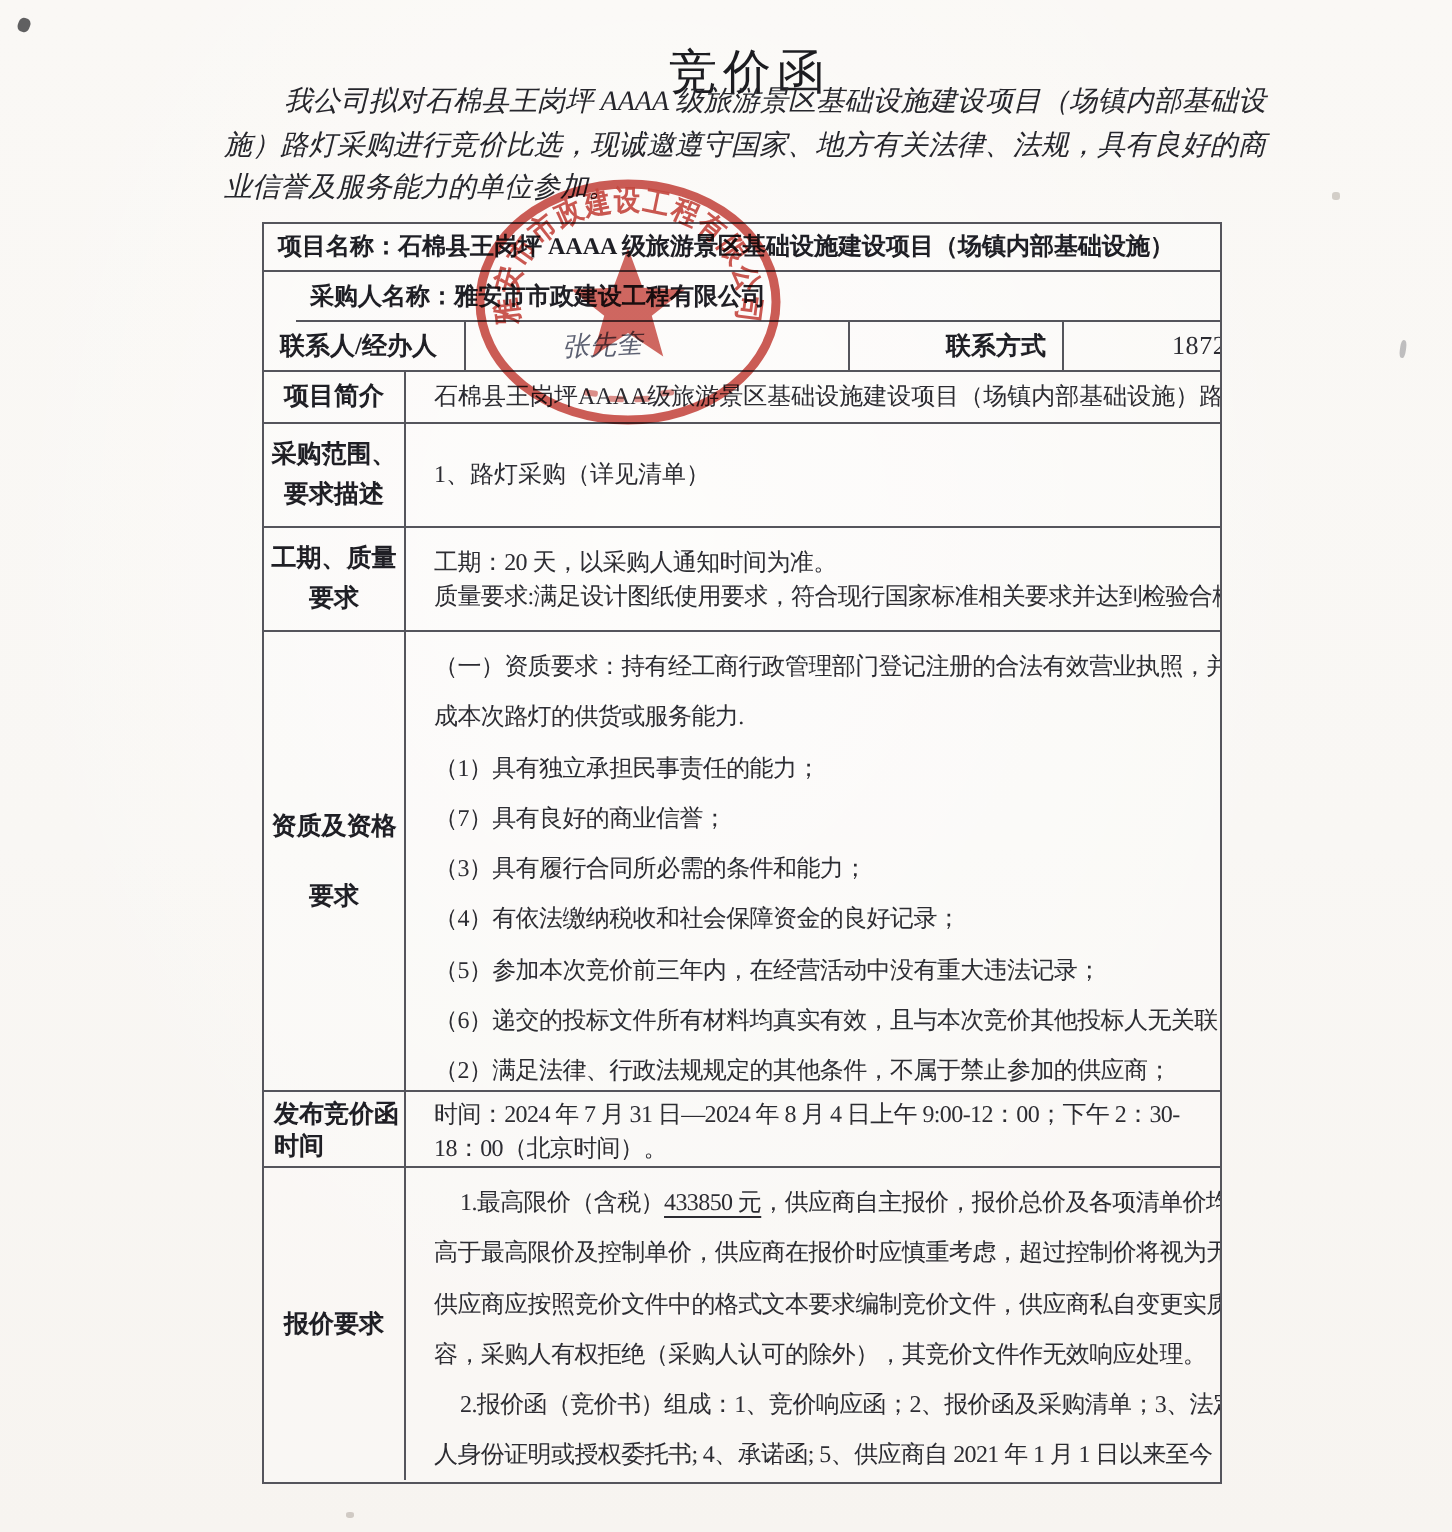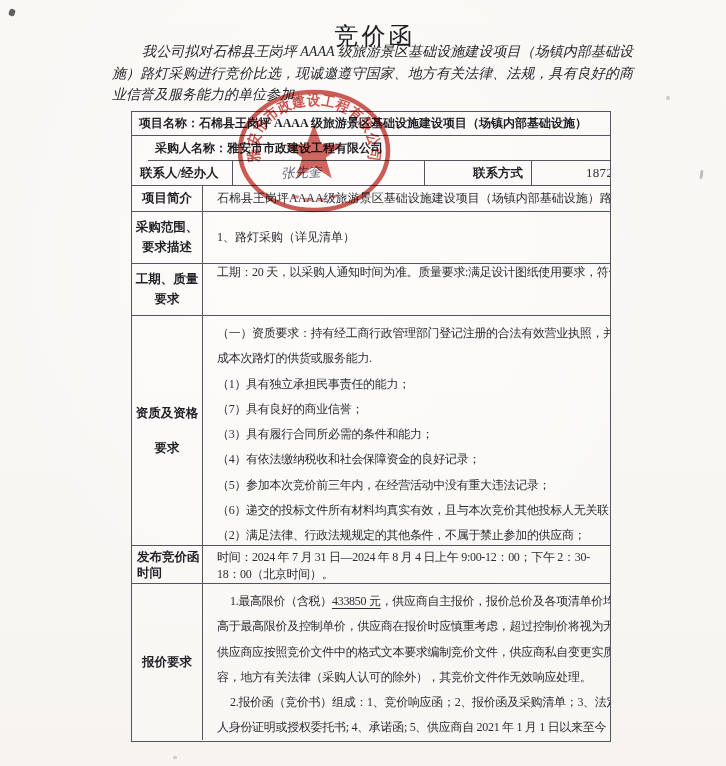--- a/index.html
+++ b/index.html
@@ -49,21 +49,21 @@
   .label-cell{
     width:71px;display:flex;flex-direction:column;align-items:center;
     font-weight:bold;color:#1f1f25;font-size:12.5px;
   }
   .label-cell.single{justify-content:center;}
   .label-cell.spread{justify-content:space-evenly;padding:4px 0;}
   .label-cell.mid{justify-content:center;gap:18px;}
   .label-cell.tight{align-items:flex-start;justify-content:center;padding-left:5px;line-height:16px;}
   .content-cell{flex:1;padding-left:14px;}
   .content-cell.vcenter{display:flex;align-items:center;white-space:nowrap;}
-  .content-cell.lines{display:flex;flex-direction:row;justify-content:space-between;}
+  .content-cell.lines{display:flex;flex-direction:column;justify-content:center;}
   .content-cell .cline{white-space:nowrap;letter-spacing:-0.3px;}
   .r7 .content-cell{padding-top:5px;}
   .r7 .cline{line-height:25.3px;}
   .r9 .content-cell{padding-top:5px;}
   .r9 .cline{line-height:25.3px;}
   .para-indent{padding-left:13px;}
   .u{text-decoration:underline;text-underline-offset:3px;}
   
   .c-contact-label{width:101px;display:flex;align-items:center;padding-left:8px;font-weight:bold;color:#1f1f25;font-size:12.5px;}
   .c-contact-name{width:152px;display:flex;align-items:center;padding-left:8px;}
@@ -165,21 +165,21 @@
     </div>
 
     <div class="tr r9">
       <div class="cell bordered label-cell single">报价要求</div>
       <div class="cell content-cell">
         <div class="cline para-indent">
           <span>1.最高限价（含税）</span><span class="u">433850 元</span><span>，供应商自主报价，报价总价及各项清单价均不得</span>
         </div>
         <div class="cline">高于最高限价及控制单价，供应商在报价时应慎重考虑，超过控制价将视为无效文件。</div>
         <div class="cline">供应商应按照竞价文件中的格式文本要求编制竞价文件，供应商私自变更实质性内</div>
-        <div class="cline">容，地方有关法律（采购人认可的除外），其竞价文件作无效响应处理。</div>
+        <div class="cline">容，采购人有权拒绝（采购人认可的除外），其竞价文件作无效响应处理。</div>
         <div class="cline para-indent">2.报价函（竞价书）组成：1、竞价响应函；2、报价函及采购清单；3、法定代表</div>
         <div class="cline">人身份证明或授权委托书; 4、承诺函; 5、供应商自 2021 年 1 月 1 日以来至今（含</div>
       </div>
     </div>
 
   </div>
 
   <svg class="stamp" viewBox="0 0 160 130" xmlns="http://www.w3.org/2000/svg">
     <defs>
       <path id="sealArc" d="M 25.9 73.6 A 56 45 0 1 1 134.1 73.6" fill="none"></path>

